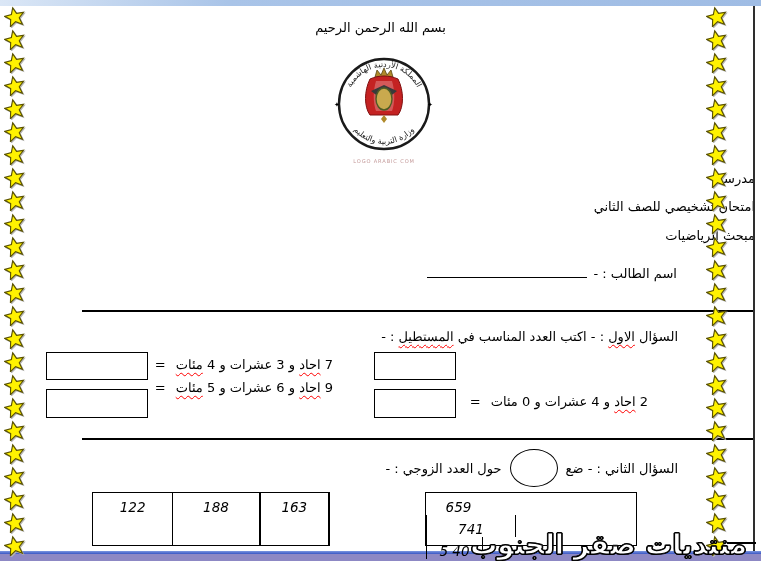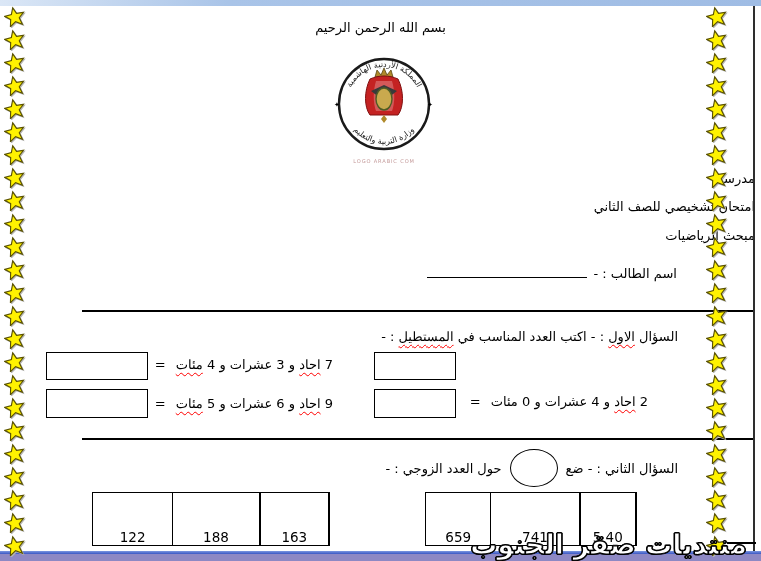--- a/index.html
+++ b/index.html
@@ -29,37 +29,37 @@
   .name-line{display:inline-block;width:160px;height:14px;border-bottom:1.5px solid #000;margin-right:6px;}
   
   .rule{position:absolute;left:82px;width:673px;height:2px;background:#000;z-index:1;}
   .rule1{top:310px;} .rule2{top:438px;}
   
   .q1-title{position:absolute;top:329px;right:83px;direction:rtl;font-size:13px;z-index:2;}
   .wavy{text-decoration:underline;text-decoration-style:wavy;text-decoration-color:#f00;
         text-decoration-thickness:1px;text-underline-offset:3px;font-family:Liberation Serif, serif;}
   .prob{position:absolute;direction:rtl;font-size:13px;z-index:2;white-space:nowrap;}
   .p1{top:357px;right:113px;} .p2{top:357px;right:428px;}
-  .p3{top:394px;right:113px;} .p4{top:396px;right:428px;}
+  .p3{top:394px;right:113px;} .p4{top:380px;right:428px;}
   .prob .eq{margin-right:6px;}
   .abox{position:absolute;border:1.5px solid #000;background:#fff;z-index:2;}
   .b1{left:374px;top:352px;width:80px;height:26px;}
   .b2{left:46px;top:352px;width:100px;height:26px;}
   .b3{left:374px;top:389px;width:80px;height:27px;}
   .b4{left:46px;top:389px;width:100px;height:27px;}
   
   .q2-title{position:absolute;top:449px;right:83px;direction:rtl;font-size:13px;z-index:2;
             display:flex;align-items:center;}
   .oval{display:inline-block;width:46px;height:36px;border:1.4px solid #000;border-radius:50%;
         margin:0 8px;background:#fff;}
   .ntable{position:absolute;top:492px;display:flex;border:1.5px solid #000;height:54px;
           box-sizing:border-box;background:#fff;z-index:2;}
-  .t-left{left:92px;width:238px;} .t-right{left:425px;width:212px;}
-  .ncell{box-sizing:border-box;display:flex;justify-content:center;align-items:flex-end;
-         padding-top:6px;font-size:13.5px;}
+  .t-left{left:92px;width:238px;} .t-right{left:425px;width:212px;flex-direction:column;}
+  .ncell{box-sizing:border-box;display:flex;justify-content:center;align-items:flex-start;
+         padding-top:6px;font-size:13.5px;font-style:italic;}
   .ncell + .ncell{border-right:1.2px solid #000;}
   .ncell{border-left:1.2px solid #000;}
   .ncell:first-child{border-left:none;}
   
   .watermark{position:absolute;top:529px;right:14px;font-size:27px;font-weight:bold;color:#fff;
     -webkit-text-stroke:1.2px #000;
     text-shadow:1px 0 #000,-1px 0 #000,0 1px #000,0 -1px #000;z-index:6;direction:rtl;}
   .wm-dash{position:absolute;left:727px;top:542px;width:29px;height:2px;background:#000;z-index:6;}
 </style>
 </head>

